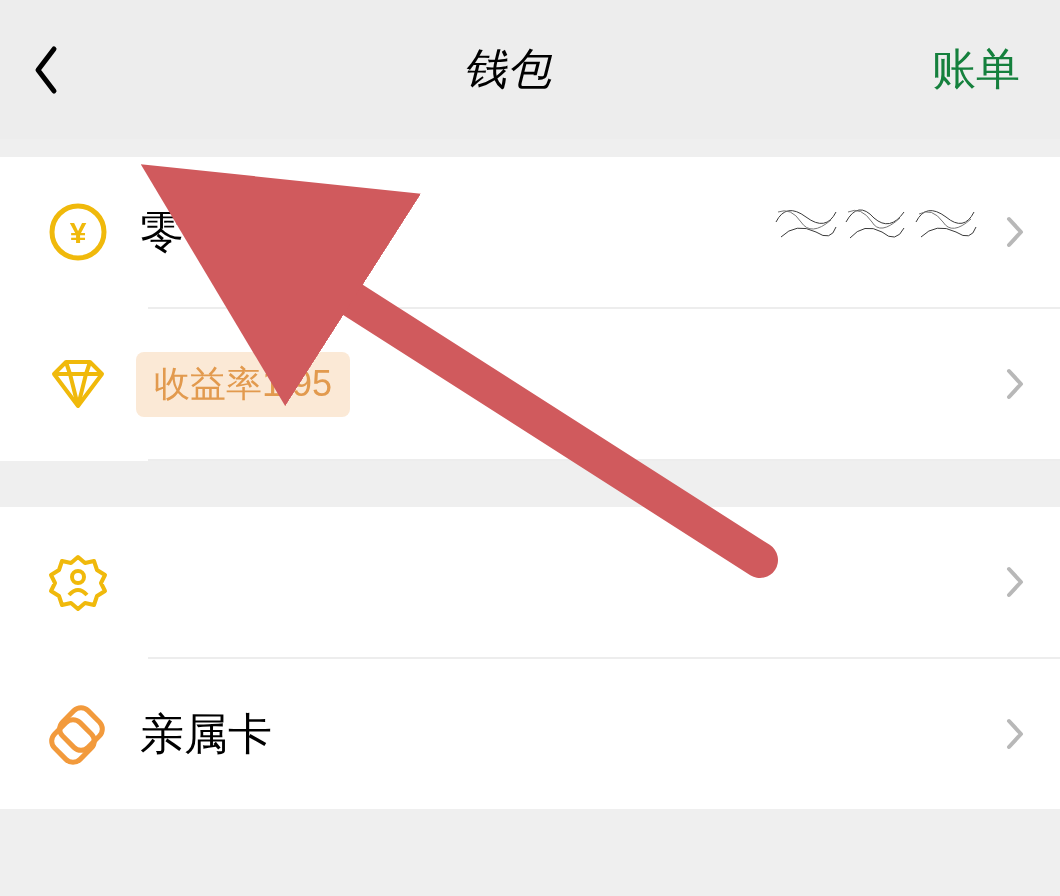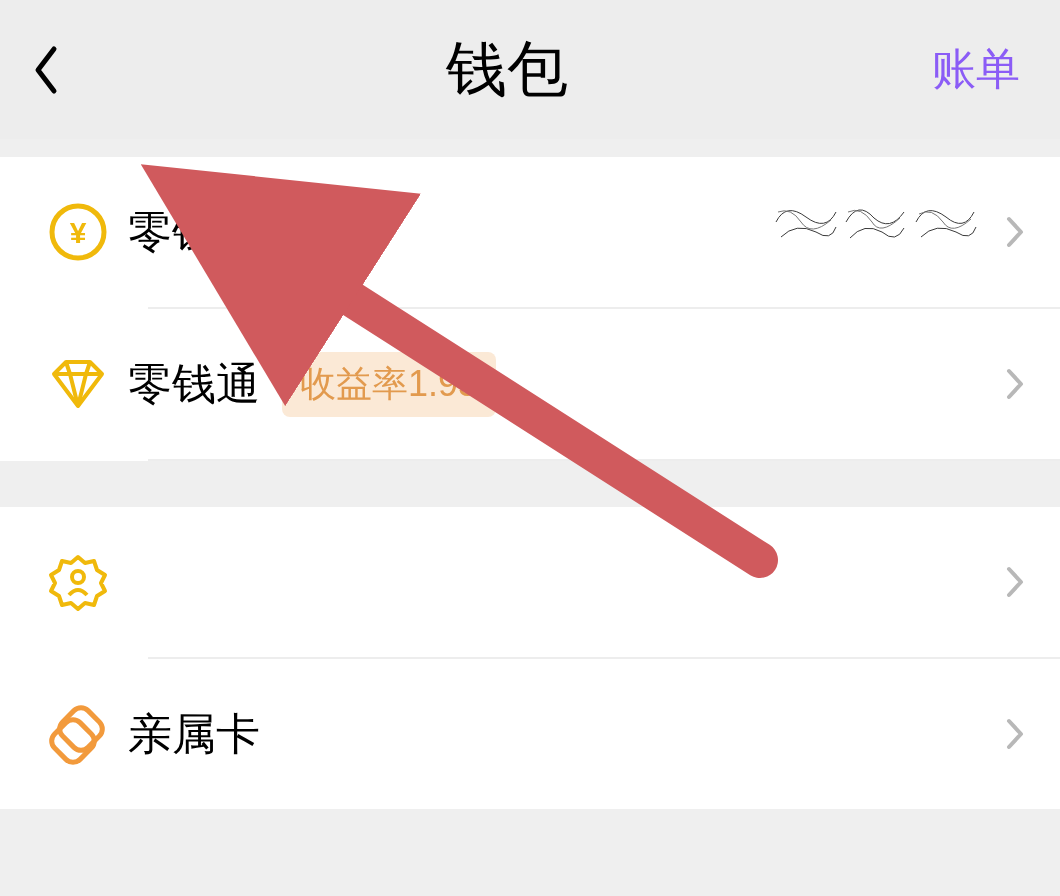--- a/index.html
+++ b/index.html
@@ -22,29 +22,30 @@
   }
   .header .back {
     width: 50px;
     height: 60px;
     display: flex;
     align-items: center;
     justify-content: flex-start;
     cursor: pointer;
   }
   .header .title {
-    font-size: 61px;
+    font-size: 44px;
     color: #000;
     font-weight: 400;
     text-align: center;
     flex: 1;
+    font-style: italic;
   }
   .header .bills {
     font-size: 44px;
-    color: #8b5cf6;
+    color: #15803d;
     cursor: pointer;
     padding-right: 4px;
   }
 
   .section {
     background: #fff;
     margin-top: 18px;
   }
   .section.first { margin-top: 18px; }
 
@@ -59,21 +60,21 @@
     width: 72px;
     height: 72px;
     display: flex;
     align-items: center;
     justify-content: center;
     flex: 0 0 72px;
   }
   .row .label {
     font-size: 44px;
     color: #000;
-    margin-left: 14px;
+    margin-left: 26px;
     white-space: nowrap;
   }
   .row .badge {
     margin-left: 22px;
     padding: 8px 18px;
     background: #fbe9d6;
     color: #e29a4e;
     font-size: 36px;
     border-radius: 8px;
   }
@@ -156,21 +157,20 @@
     <span class="icon">
       <svg width="64" height="52" viewBox="0 0 64 52">
         <g fill="none" stroke="#f0b90b" stroke-width="4" stroke-linejoin="round">
           <polygon points="8,16 20,4 44,4 56,16 32,48"></polygon>
           <polyline points="8,16 56,16"></polyline>
           <polyline points="20,4 24,16 32,48"></polyline>
           <polyline points="44,4 40,16 32,48"></polyline>
         </g>
       </svg>
     </span>
-    <span class="label">零钱通</span>
     <span class="badge">收益率1.95</span>
     <span class="spacer"></span>
     <span class="chev">
       <svg width="20" height="34" viewBox="0 0 20 34">
           <polyline points="4,4 16,17 4,30" fill="none" stroke="#b8b8b8" stroke-width="4" stroke-linecap="round" stroke-linejoin="round"></polyline>
         </svg>
     </span>
   </div>
 
   <div class="divider"></div>

